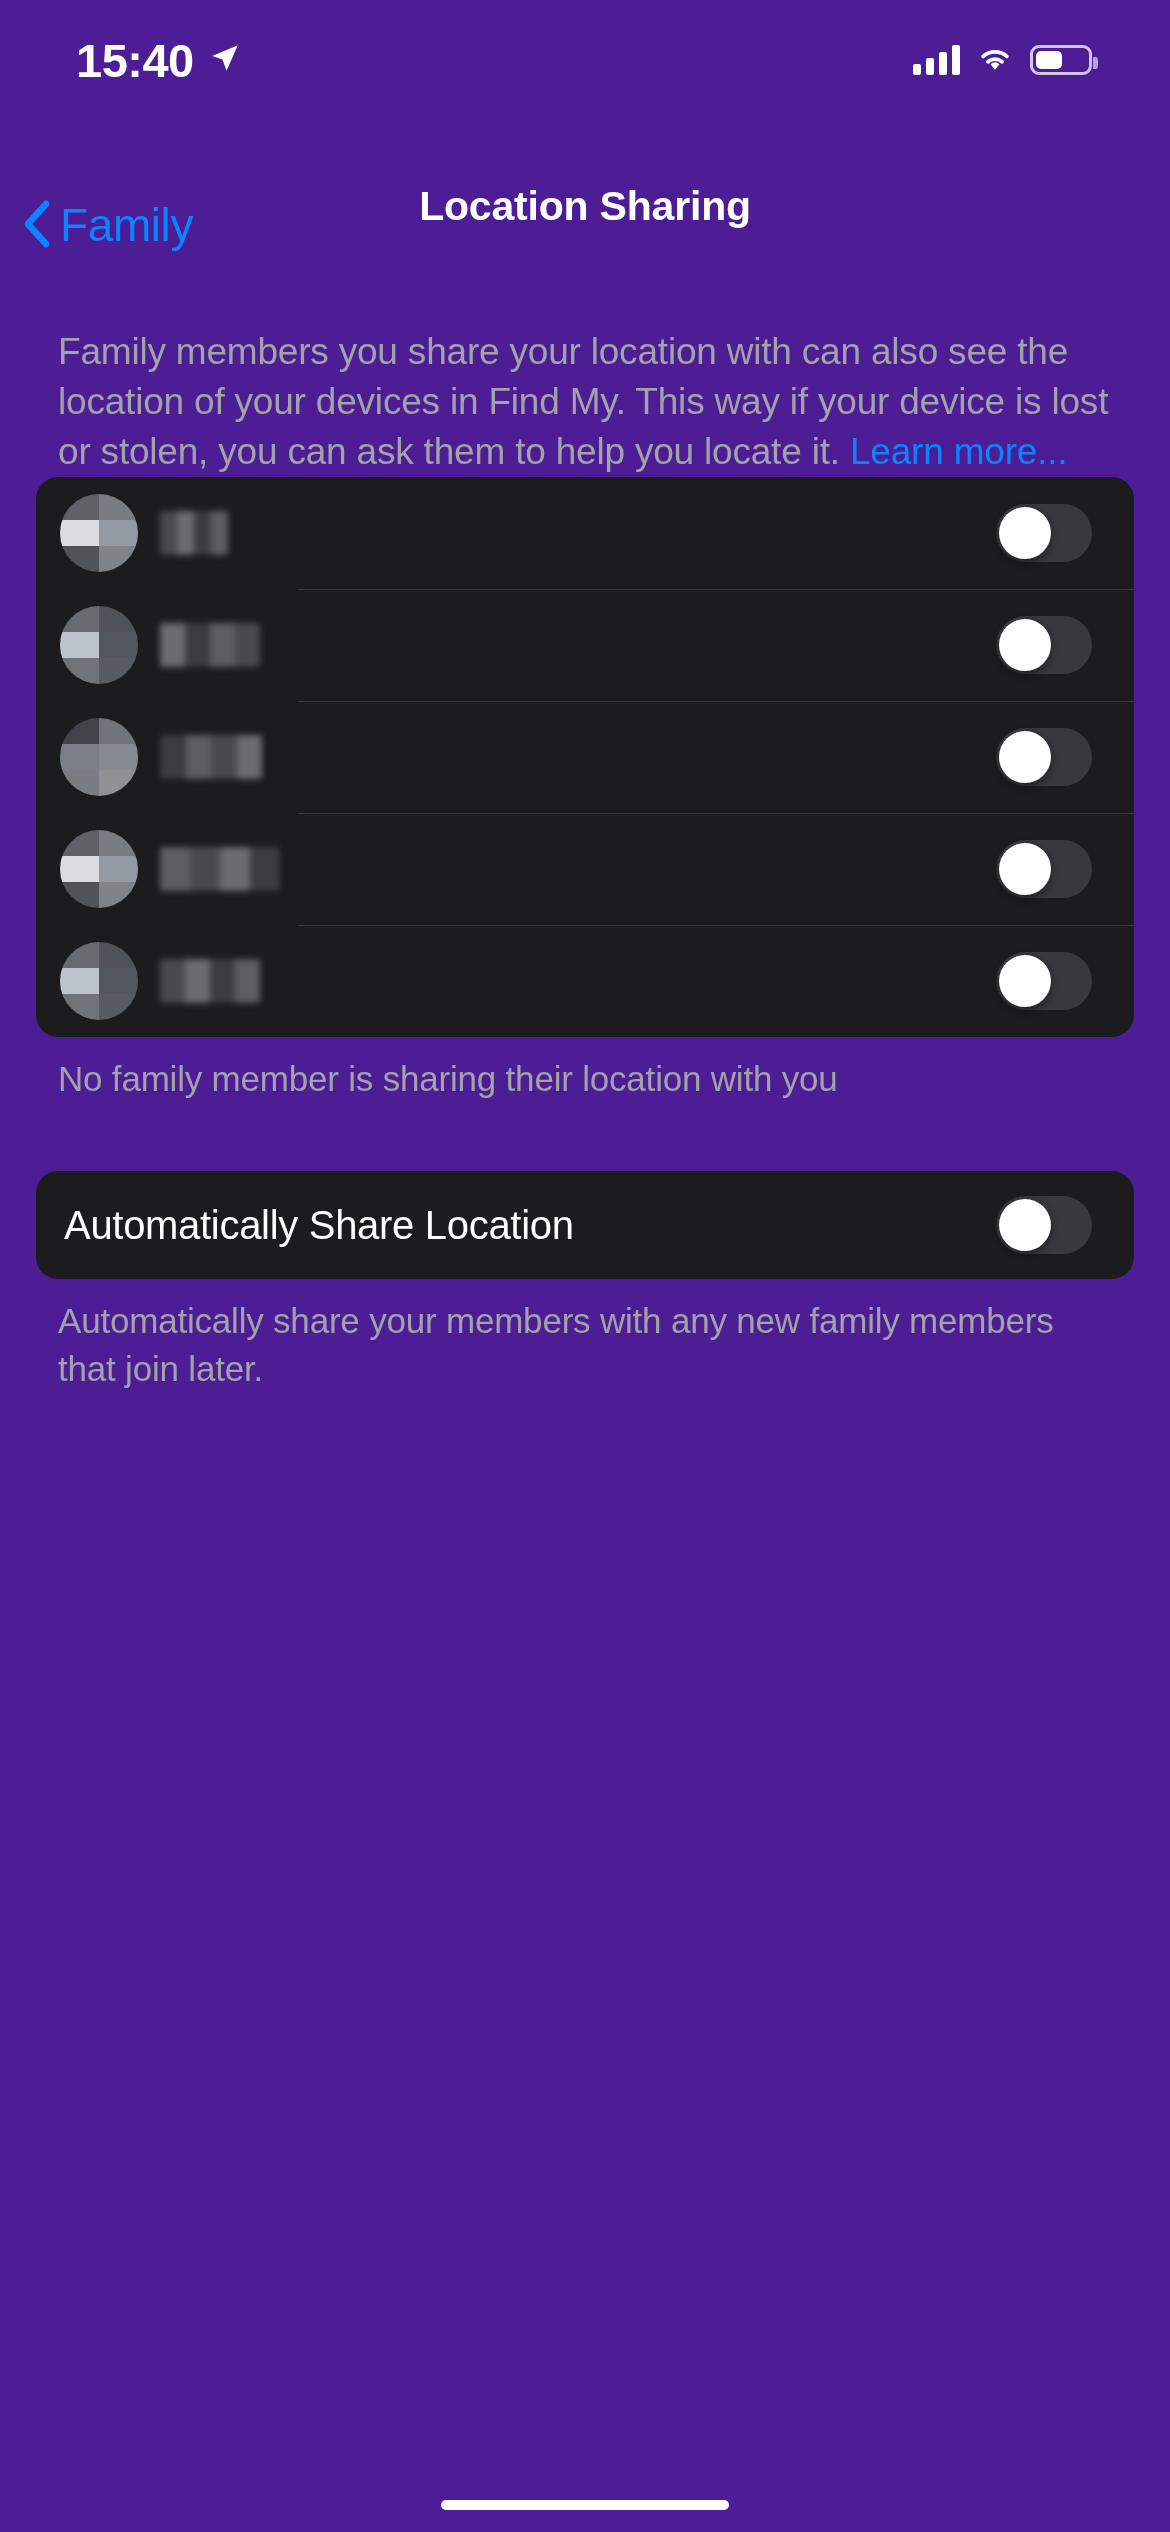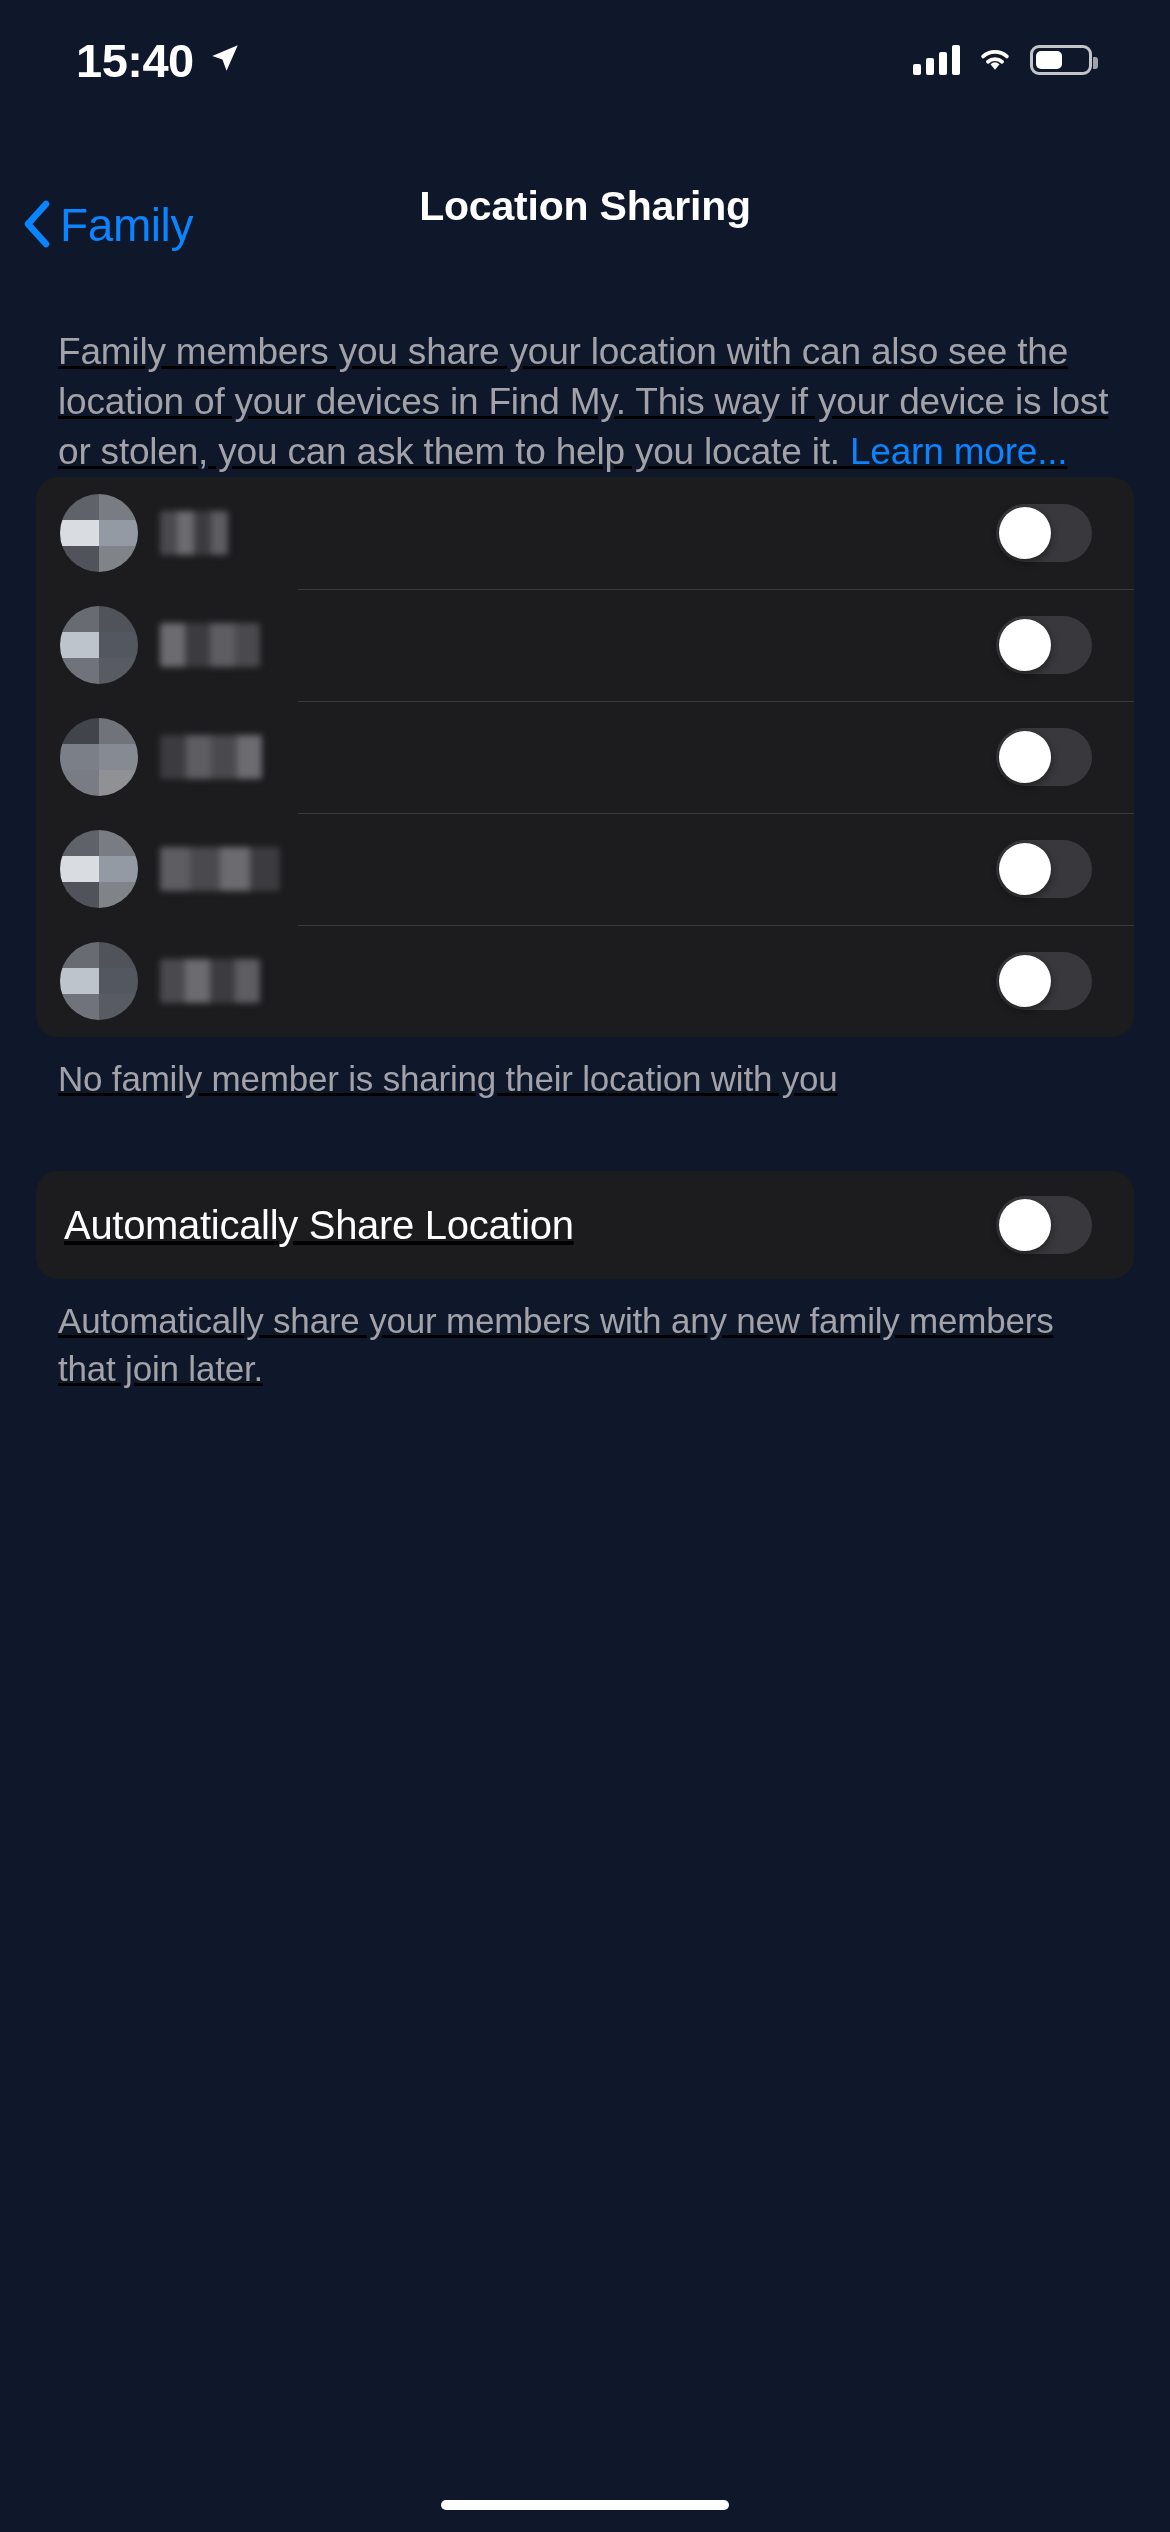--- a/index.html
+++ b/index.html
@@ -9,21 +9,21 @@
     height: 2532px;
     background: #000000;
     font-family: "Liberation Sans", "DejaVu Sans", sans-serif;
     overflow: hidden;
   }
 
   .phone {
     position: relative;
     width: 1170px;
     height: 2532px;
-    background: #0f172a;
+    background: #4c1d95;
   }
 
   
   .status-bar {
     position: absolute;
     top: 0; left: 0;
     width: 1170px;
     height: 120px;
     display: flex;
     align-items: center;
@@ -128,21 +128,20 @@
     font-size: 41px;
     font-weight: 700;
     letter-spacing: -0.2px;
   }
 
   
   .content {
     position: absolute;
     top: 252px; left: 0;
     width: 1170px;
-    text-decoration: underline;
   }
 
   .intro-text {
     margin: 75px 52px 0 58px;
     color: #a2a2a8;
     font-size: 37px;
     line-height: 50px;
     letter-spacing: -0.2px;
   }
   .link-inline {

